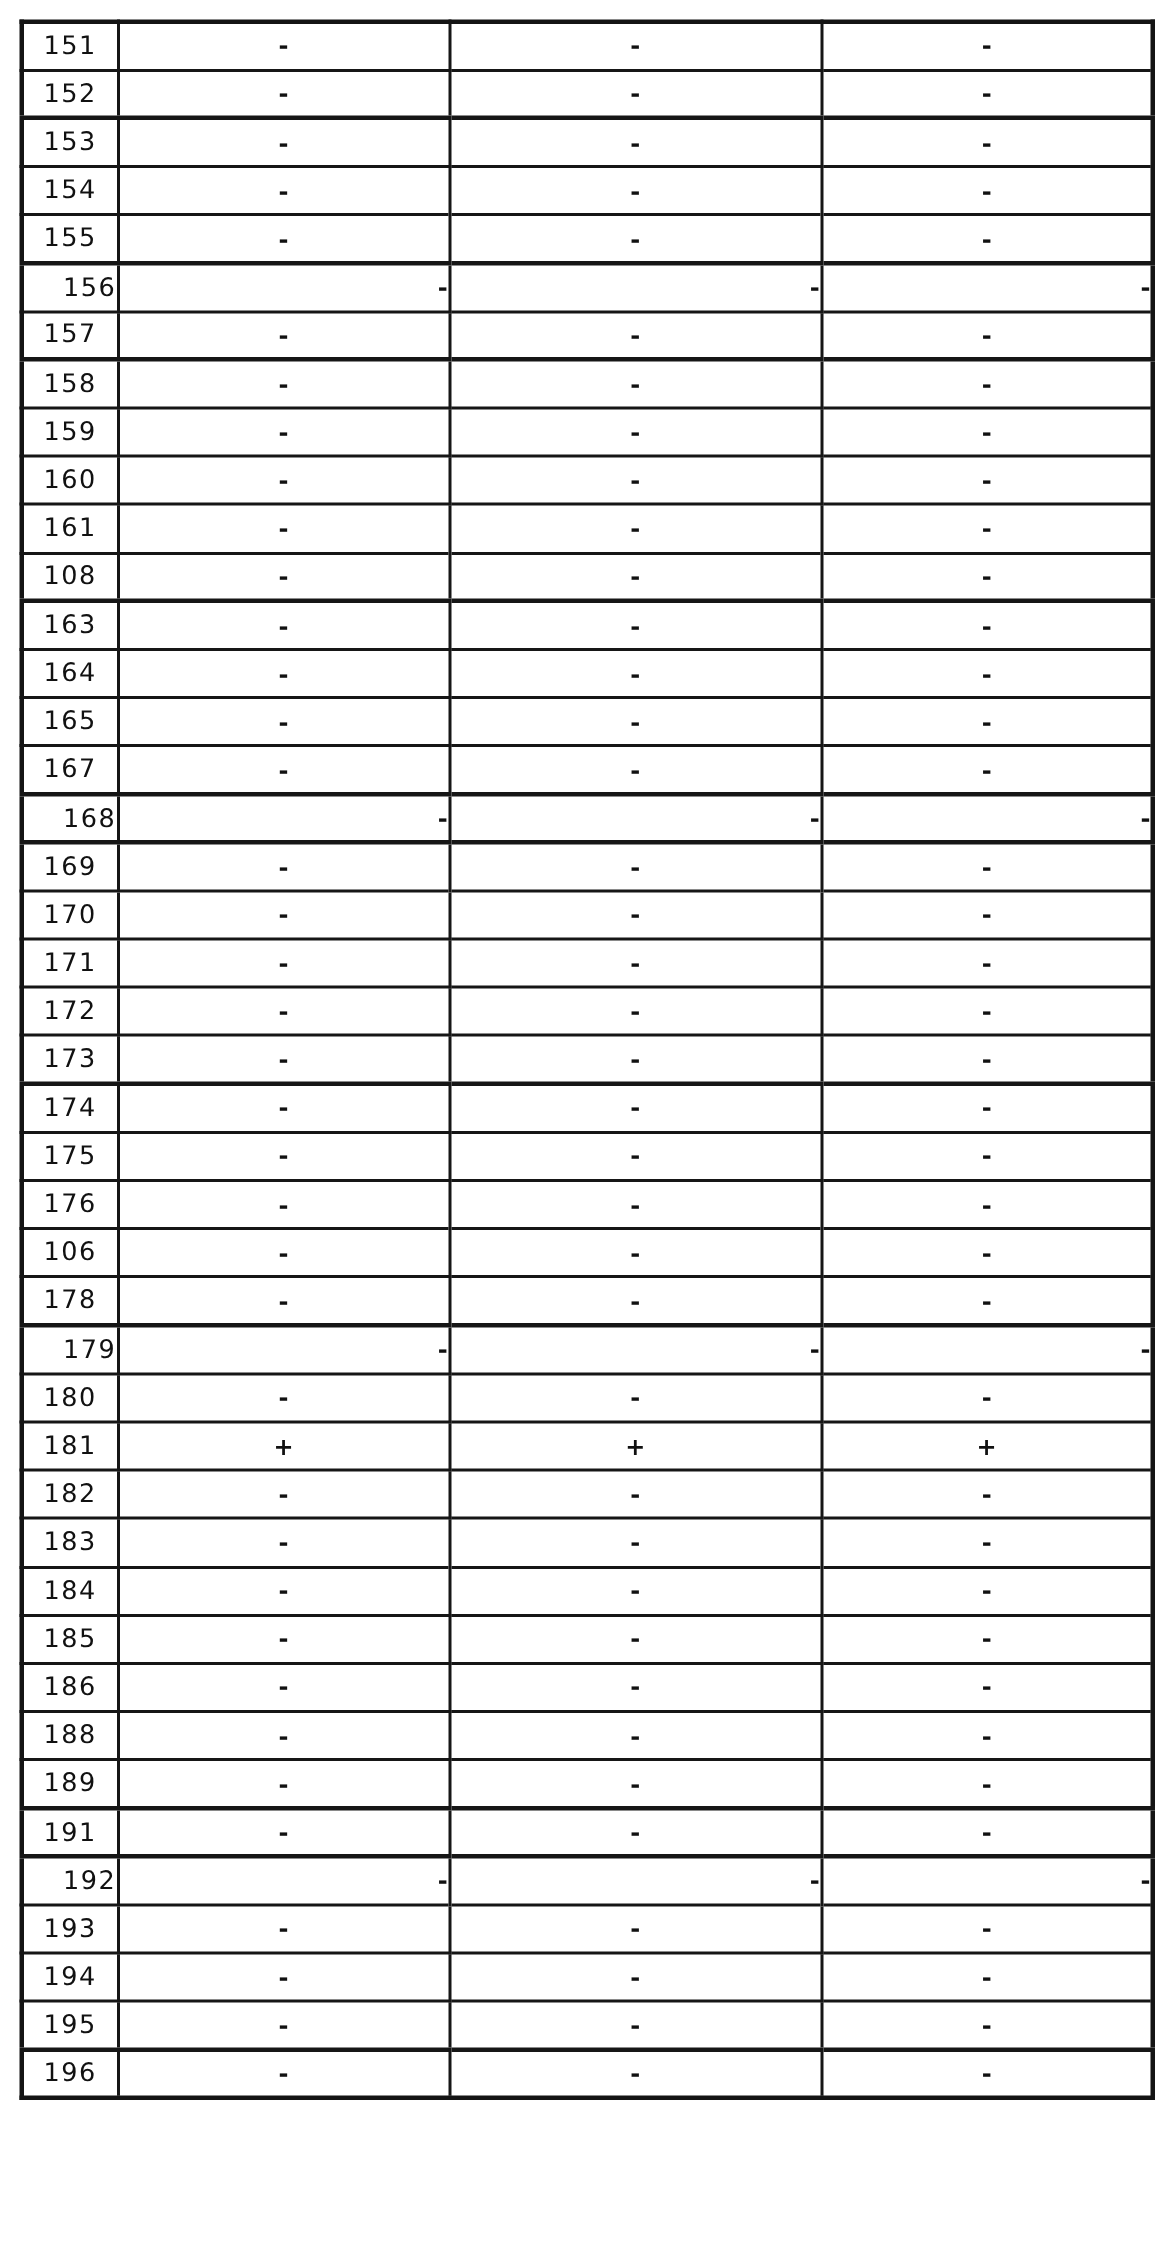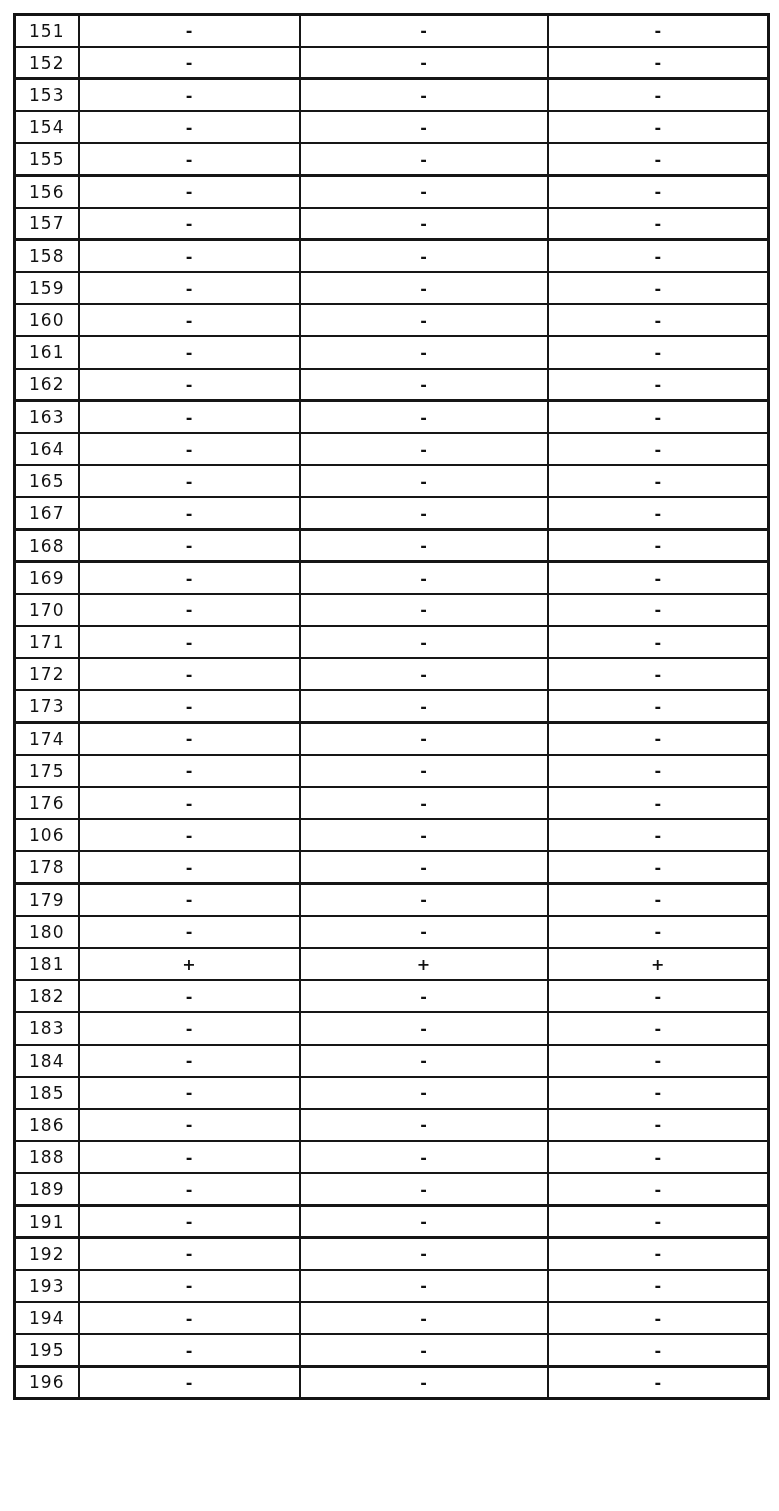--- a/index.html
+++ b/index.html
@@ -40,21 +40,21 @@
     letter-spacing: 1px;
     font-weight: 400;
   }
   td.val-cell {
     font-size: 16px;
     font-weight: 700;
   }
   
   table.results-table tr:nth-child(5n+2) td { border-bottom-width: 3px; }
   table.results-table tr:nth-child(7n+4) td { border-bottom-width: 1px; }
-  table.results-table tr:nth-child(11n+6) td { border-top-width: 3px; }
+  table.results-table tr:nth-child(11n+6) td { border-top-width: 3px; text-align: right; }
 </style>
 </head>
 <body>
 
 <div class="page">
   <table class="results-table">
     <colgroup>
       <col style="width:64px">
       <col style="width:221px">
       <col style="width:248px">
@@ -121,21 +121,21 @@
           <td class="val-cell">-</td>
           <td class="val-cell">-</td>
         </tr>
         <tr>
           <td class="num-cell">161</td>
           <td class="val-cell">-</td>
           <td class="val-cell">-</td>
           <td class="val-cell">-</td>
         </tr>
         <tr>
-          <td class="num-cell">162</td>
+          <td class="num-cell">108</td>
           <td class="val-cell">-</td>
           <td class="val-cell">-</td>
           <td class="val-cell">-</td>
         </tr>
         <tr>
           <td class="num-cell">163</td>
           <td class="val-cell">-</td>
           <td class="val-cell">-</td>
           <td class="val-cell">-</td>
         </tr>

